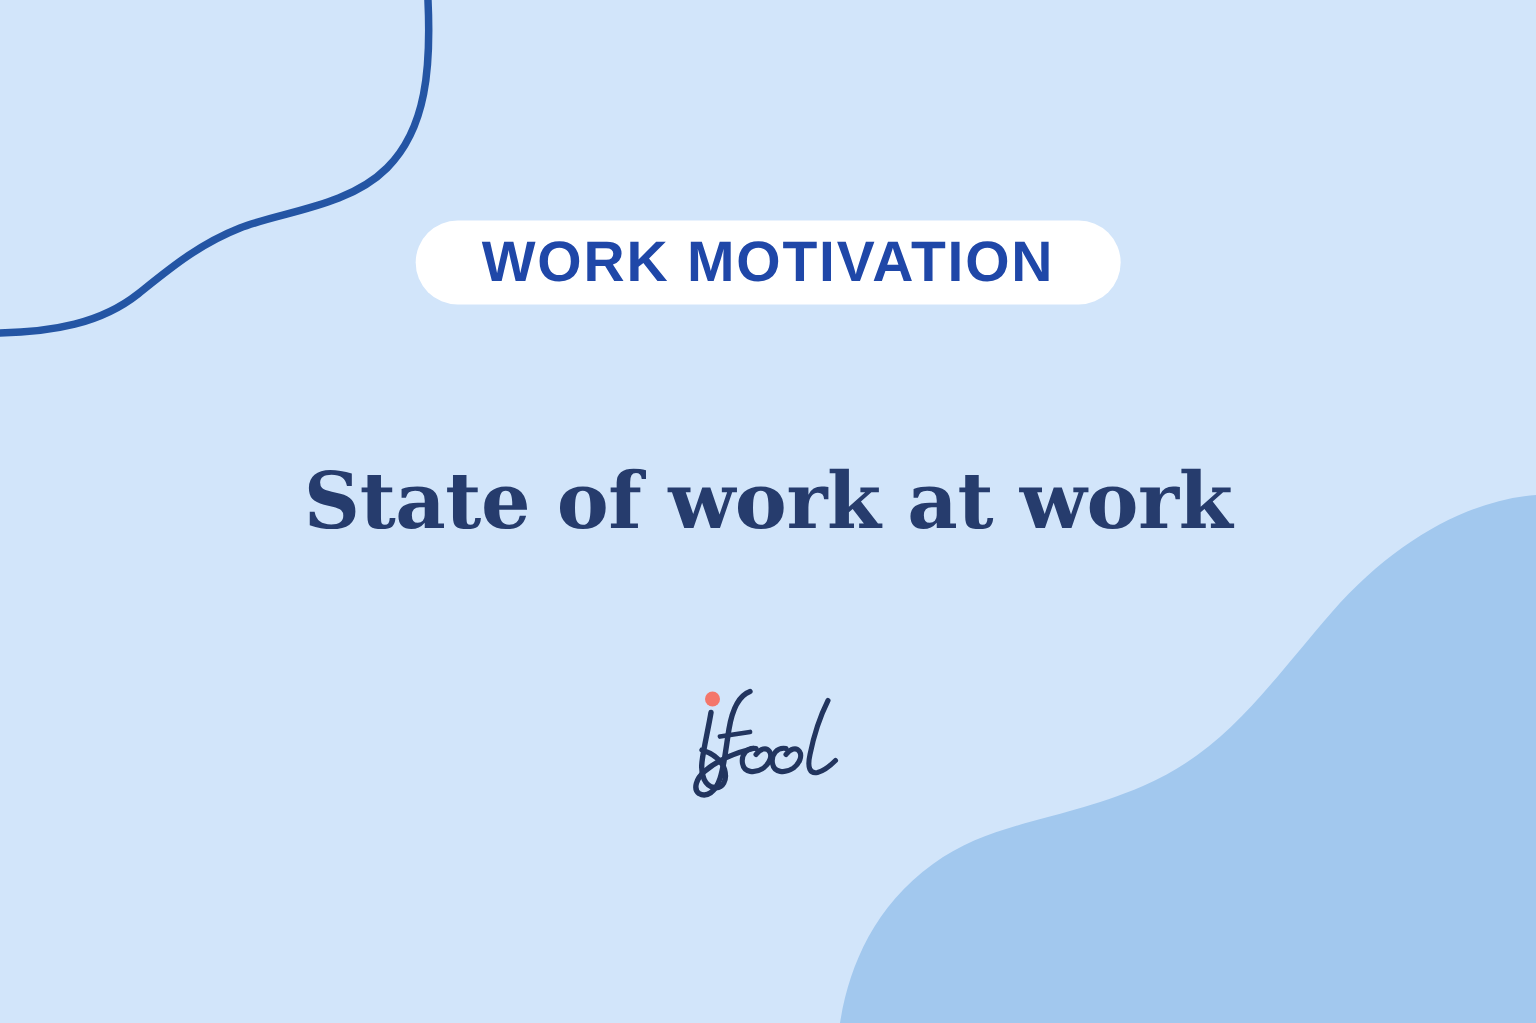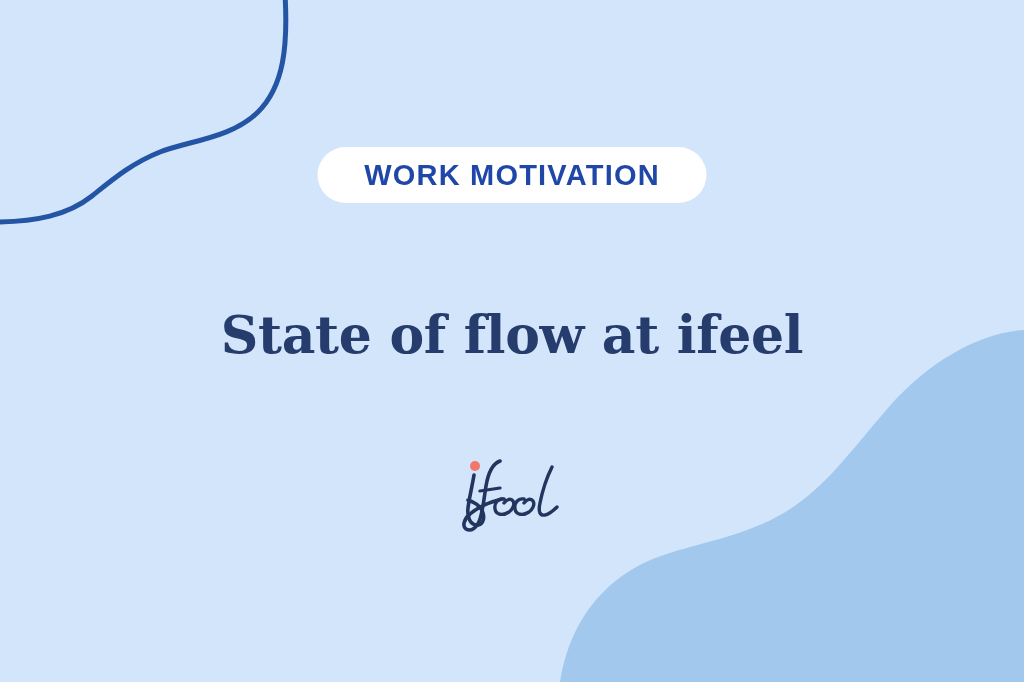--- a/index.html
+++ b/index.html
@@ -52,21 +52,21 @@
     background: #ffffff;
     border-radius: 28px;
     display: flex;
     align-items: center;
     justify-content: center;
   }
 
   .badge-label {
     color: #1f47a8;
     font-family: "Liberation Sans", sans-serif;
-    font-size: 29px;
+    font-size: 38px;
     font-weight: bold;
     letter-spacing: 1.2px;
     line-height: 1;
     white-space: nowrap;
     text-align: center;
   }
 
   .headline {
     position: absolute;
     left: 50%;
@@ -127,21 +127,21 @@
              C132,163 112,180 92,196
              C68,215 36,222 -6,222" fill="none" stroke="#2455a4" stroke-width="5" stroke-linecap="round"></path>
   </svg>
 
   <div class="content">
 
     <div class="badge">
       <span class="badge-label">WORK MOTIVATION</span>
     </div>
 
-    <h1 class="headline">State of flow at ifeel</h1>
+    <h1 class="headline">State of work at work</h1>
 
     <div class="logo">
       <svg viewBox="0 0 120 78" xmlns="http://www.w3.org/2000/svg" aria-hidden="true">
         <g fill="none" stroke="#22355f" stroke-linecap="round" stroke-linejoin="round">
 
           <path d="M22,20
                    C20,32 17,44 16,53
                    C15,62 18,69 24,70
                    C30,71 33,65 31,58
                    C29,51 22,47 16,45" stroke-width="3.6"></path>

